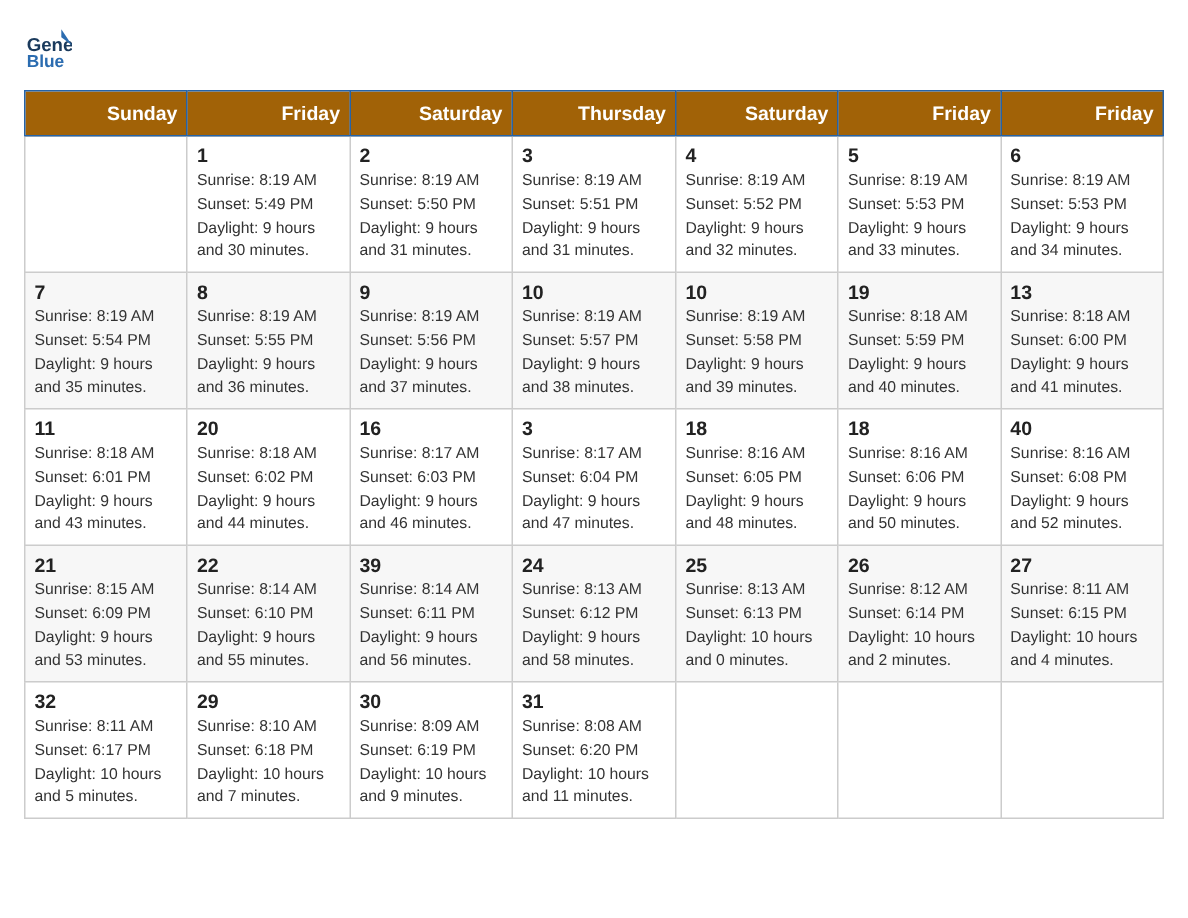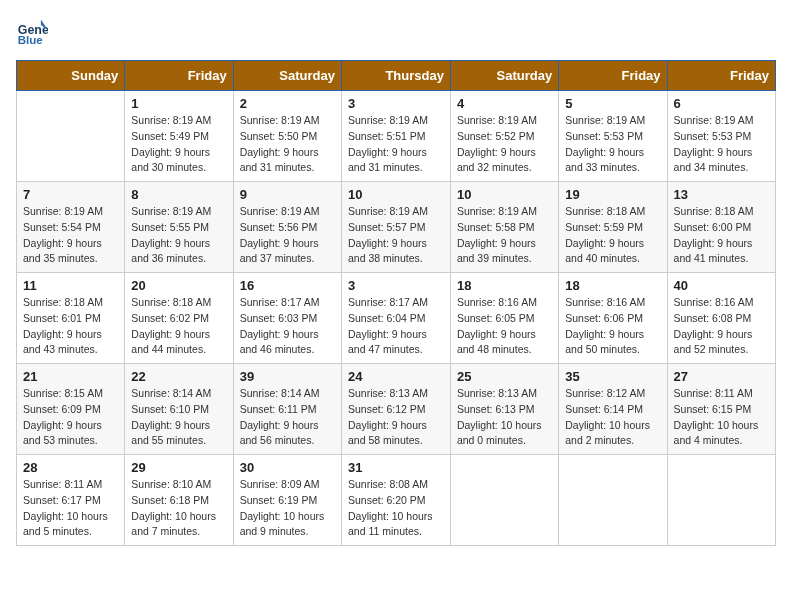--- a/index.html
+++ b/index.html
@@ -308,39 +308,39 @@
         </td>
         <td>
           <span class="day-num">25</span>
         <div class="day-detail">
           Sunrise: 8:13 AM<br>
           Sunset: 6:13 PM<br>
           Daylight: 10 hours and 0 minutes.
         </div>
         </td>
         <td>
-          <span class="day-num">35</span>
+          <span class="day-num">26</span>
         <div class="day-detail">
           Sunrise: 8:12 AM<br>
           Sunset: 6:14 PM<br>
           Daylight: 10 hours and 2 minutes.
         </div>
         </td>
         <td>
           <span class="day-num">27</span>
         <div class="day-detail">
           Sunrise: 8:11 AM<br>
           Sunset: 6:15 PM<br>
           Daylight: 10 hours and 4 minutes.
         </div>
         </td>
       </tr>
       <tr>
         <td>
-          <span class="day-num">28</span>
+          <span class="day-num">32</span>
         <div class="day-detail">
           Sunrise: 8:11 AM<br>
           Sunset: 6:17 PM<br>
           Daylight: 10 hours and 5 minutes.
         </div>
         </td>
         <td>
           <span class="day-num">29</span>
         <div class="day-detail">
           Sunrise: 8:10 AM<br>

